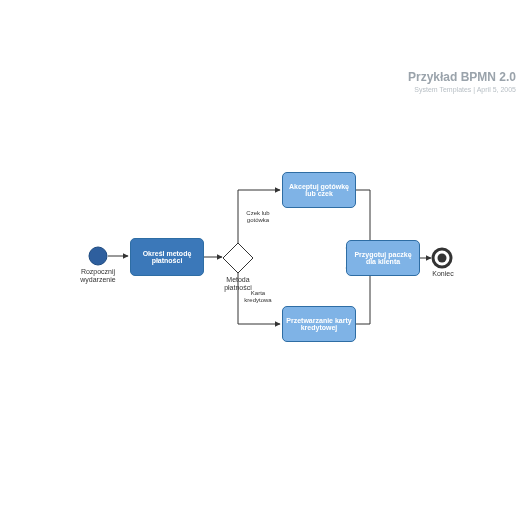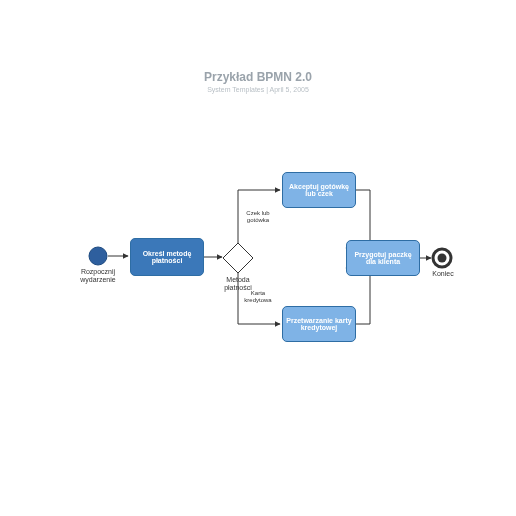--- a/index.html
+++ b/index.html
@@ -1,17 +1,17 @@
 <!DOCTYPE html>
 <html><head>
 <meta charset="utf-8">
 <style>
   html,body{margin:0;padding:0;width:516px;height:516px;background:#fff;font-family:Arial,Helvetica,sans-serif;}
   .canvas{position:relative;width:516px;height:516px;}
-  .title{position:absolute;left:0;right:0;text-align:center;}
+  .title{position:absolute;left:0;right:0;text-align:right;}
   .title-main{top:70px;color:#9aa3ab;font-weight:bold;font-size:12px;}
   .title-sub{top:86px;color:#b9c0c6;font-size:7px;}
   .node-label{position:absolute;font-size:7px;color:#333;text-align:center;line-height:1.15;}
   .task{position:absolute;border:1px solid #2e6da4;border-radius:5px;display:flex;align-items:center;justify-content:center;font-size:7px;font-weight:bold;color:#fff;text-align:center;padding:2px;box-sizing:border-box;}
   .task-dark{background:#3b78b9;}
   .task-light{background:#7fb3e6;color:#fff;}
   svg{position:absolute;left:0;top:0;}
 </style>
 </head>
 <body>

